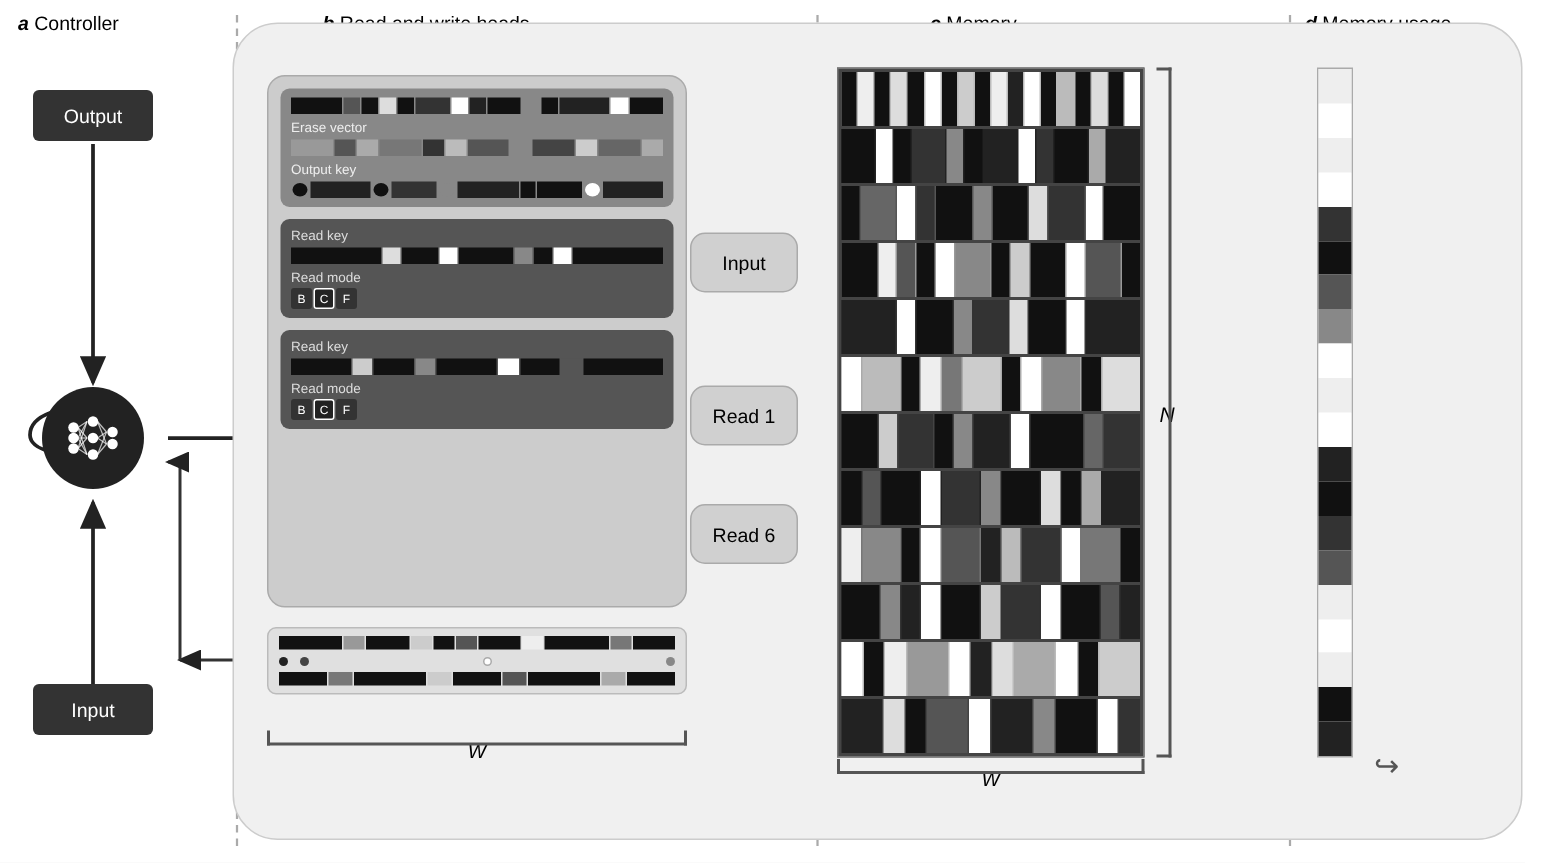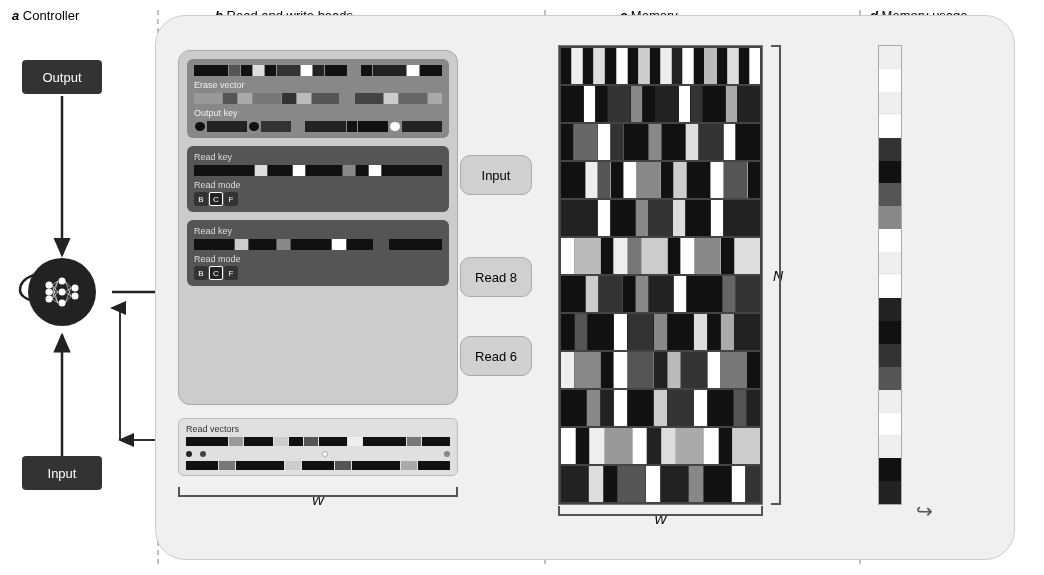--- a/index.html
+++ b/index.html
@@ -285,21 +285,20 @@
       <div style="font-size:9px; color:#ddd; margin-bottom:2px;">Read mode</div>
       <div class="mode-btns">
         <div class="mode-btn">B</div>
         <div class="mode-btn active">C</div>
         <div class="mode-btn">F</div>
       </div>
     </div>
   </div>
 
   <div style="position:absolute; top:418px; left:178px; width:280px; background:#e0e0e0; border-radius:6px; border:1px solid #bbb; padding:5px 7px;">
-    <div style="font-size:9px; color:#333; margin-bottom:3px;">Read vectors</div>
 
     <div style="display:flex; height:9px; gap:1px; margin-bottom:3px;">
       <div style="flex:3; background:#111;"></div>
         <div style="flex:1; background:#999;"></div>
         <div style="flex:2; background:#111;"></div>
       <div style="flex:1; background:#ccc;"></div>
         <div style="flex:1; background:#111;"></div>
         <div style="flex:1; background:#555;"></div>
       <div style="flex:2; background:#111;"></div>
         <div style="flex:1; background:#eee;"></div>
@@ -328,21 +327,21 @@
         <div style="flex:2; background:#111;"></div>
     </div>
   </div>
 
   <div style="position:absolute; top:493px; left:178px; width:280px; text-align:center; font-style:italic; font-size:13px;">W</div>
 
   <div style="position:absolute; top:487px; left:178px; width:280px; border-bottom:2px solid #555; border-left:2px solid #555; border-right:2px solid #555; height:10px;"></div>
 
   <div style="position:absolute; top:155px; left:460px; width:72px; height:40px; background:#d0d0d0; border-radius:10px; border:1.5px solid #aaa; display:flex; align-items:center; justify-content:center; font-size:13px;">Input</div>
 
-  <div style="position:absolute; top:257px; left:460px; width:72px; height:40px; background:#d0d0d0; border-radius:10px; border:1.5px solid #aaa; display:flex; align-items:center; justify-content:center; font-size:13px;">Read 8</div>
+  <div style="position:absolute; top:257px; left:460px; width:72px; height:40px; background:#d0d0d0; border-radius:10px; border:1.5px solid #aaa; display:flex; align-items:center; justify-content:center; font-size:13px;">Read 1</div>
 
   <div style="position:absolute; top:336px; left:460px; width:72px; height:40px; background:#d0d0d0; border-radius:10px; border:1.5px solid #aaa; display:flex; align-items:center; justify-content:center; font-size:13px;">Read 6</div>
 
   <div style="position:absolute; top:45px; left:558px; width:205px; height:460px; background:#444; border:1.5px solid #777; padding:2px; display:flex; flex-direction:column; gap:2px;">
 
     <div style="flex:1; display:flex; gap:1px; background:#bbb;">
       <div style="flex:1;background:#111;"></div>
         <div style="flex:1;background:#eee;"></div>
         <div style="flex:1;background:#111;"></div>
       <div style="flex:1;background:#ddd;"></div>

